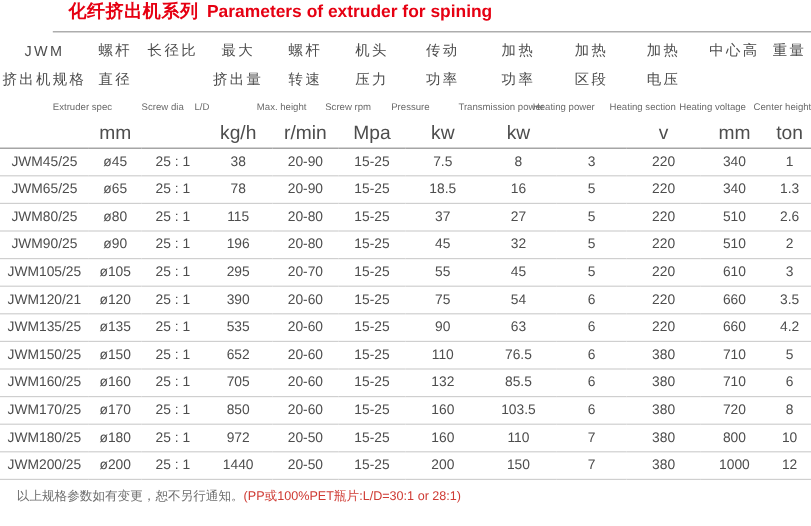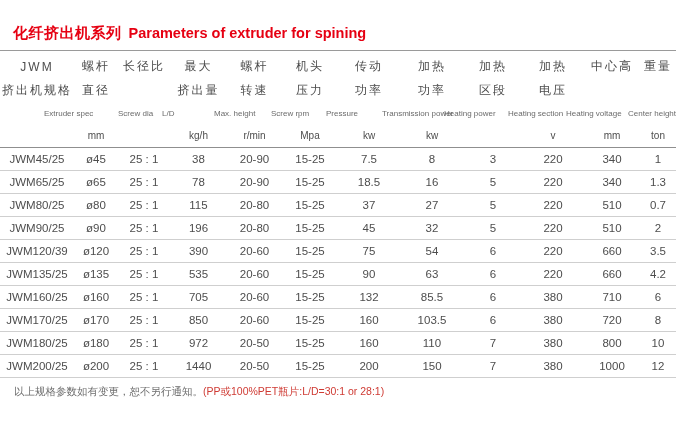--- a/index.html
+++ b/index.html
@@ -10,23 +10,24 @@
   }
   .page {
     position: relative;
     width: 676px;
     height: 438px;
     background: #ffffff;
     overflow: hidden;
   }
   .title-bar {
     height: 26px;
-    padding: 24px 0 0 13px;
+    padding: 0 0 0 13px;
     border-bottom: 1px solid #9a9a9a;
     white-space: nowrap;
+    margin-left: 44px;
   }
   .title-zh {
     color: #e60012;
     font-weight: bold;
     font-size: 15px;
     letter-spacing: 0.5px;
   }
   .title-en {
     color: #e60012;
     font-weight: bold;
@@ -43,21 +44,21 @@
     font-weight: normal;
     color: #4d4d4d;
     text-align: center;
     vertical-align: middle;
     overflow: visible;
     white-space: nowrap;
   }
   thead tr.h-zh1 th { height: 25px; font-size: 12px; letter-spacing: 2px; padding-top: 3px; }
   thead tr.h-zh2 th { height: 23px; font-size: 12px; letter-spacing: 2px; }
   thead tr.h-en  th { height: 22px; font-size: 8px; color: #6b6b6b; letter-spacing: 0; padding-left: 44px; }
-  thead tr.h-unit th { height: 23px; font-size: 10px; border-bottom: 1px solid #8f8f8f; }
+  thead tr.h-unit th { height: 23px; font-size: 16px; border-bottom: 1px solid #8f8f8f; }
   tbody td {
     height: 22px;
     font-size: 11.5px;
     border-bottom: 1px solid #cfcfcf;
   }
   th.first, td.first {
     text-align: left;
     padding-left: 14px;
   }
   td.bold {
@@ -190,38 +191,52 @@
           <td>ø80</td>
           <td>25 : 1</td>
           <td>115</td>
           <td>20-80</td>
           <td>15-25</td>
           <td>37</td>
           <td>27</td>
           <td>5</td>
           <td>220</td>
           <td>510</td>
-          <td>0.7</td>
+          <td>2.6</td>
         </tr>
         <tr>
           <td class="first">JWM90/25</td>
           <td>ø90</td>
           <td>25 : 1</td>
           <td>196</td>
           <td>20-80</td>
           <td>15-25</td>
           <td>45</td>
           <td>32</td>
           <td>5</td>
           <td>220</td>
           <td>510</td>
           <td>2</td>
         </tr>
         <tr>
-          <td class="first">JWM120/39</td>
+          <td class="first">JWM105/25</td>
+          <td>ø105</td>
+          <td>25 : 1</td>
+          <td>295</td>
+          <td>20-70</td>
+          <td>15-25</td>
+          <td>55</td>
+          <td>45</td>
+          <td>5</td>
+          <td>220</td>
+          <td>610</td>
+          <td>3</td>
+        </tr>
+        <tr>
+          <td class="first">JWM120/21</td>
           <td>ø120</td>
           <td>25 : 1</td>
           <td>390</td>
           <td>20-60</td>
           <td>15-25</td>
           <td>75</td>
           <td>54</td>
           <td>6</td>
           <td>220</td>
           <td>660</td>
@@ -233,20 +248,34 @@
           <td>25 : 1</td>
           <td>535</td>
           <td>20-60</td>
           <td>15-25</td>
           <td>90</td>
           <td>63</td>
           <td>6</td>
           <td>220</td>
           <td>660</td>
           <td>4.2</td>
+        </tr>
+        <tr>
+          <td class="first">JWM150/25</td>
+          <td>ø150</td>
+          <td>25 : 1</td>
+          <td>652</td>
+          <td>20-60</td>
+          <td>15-25</td>
+          <td>110</td>
+          <td>76.5</td>
+          <td>6</td>
+          <td>380</td>
+          <td>710</td>
+          <td>5</td>
         </tr>
         <tr>
           <td class="first">JWM160/25</td>
           <td>ø160</td>
           <td>25 : 1</td>
           <td>705</td>
           <td>20-60</td>
           <td>15-25</td>
           <td>132</td>
           <td>85.5</td>

